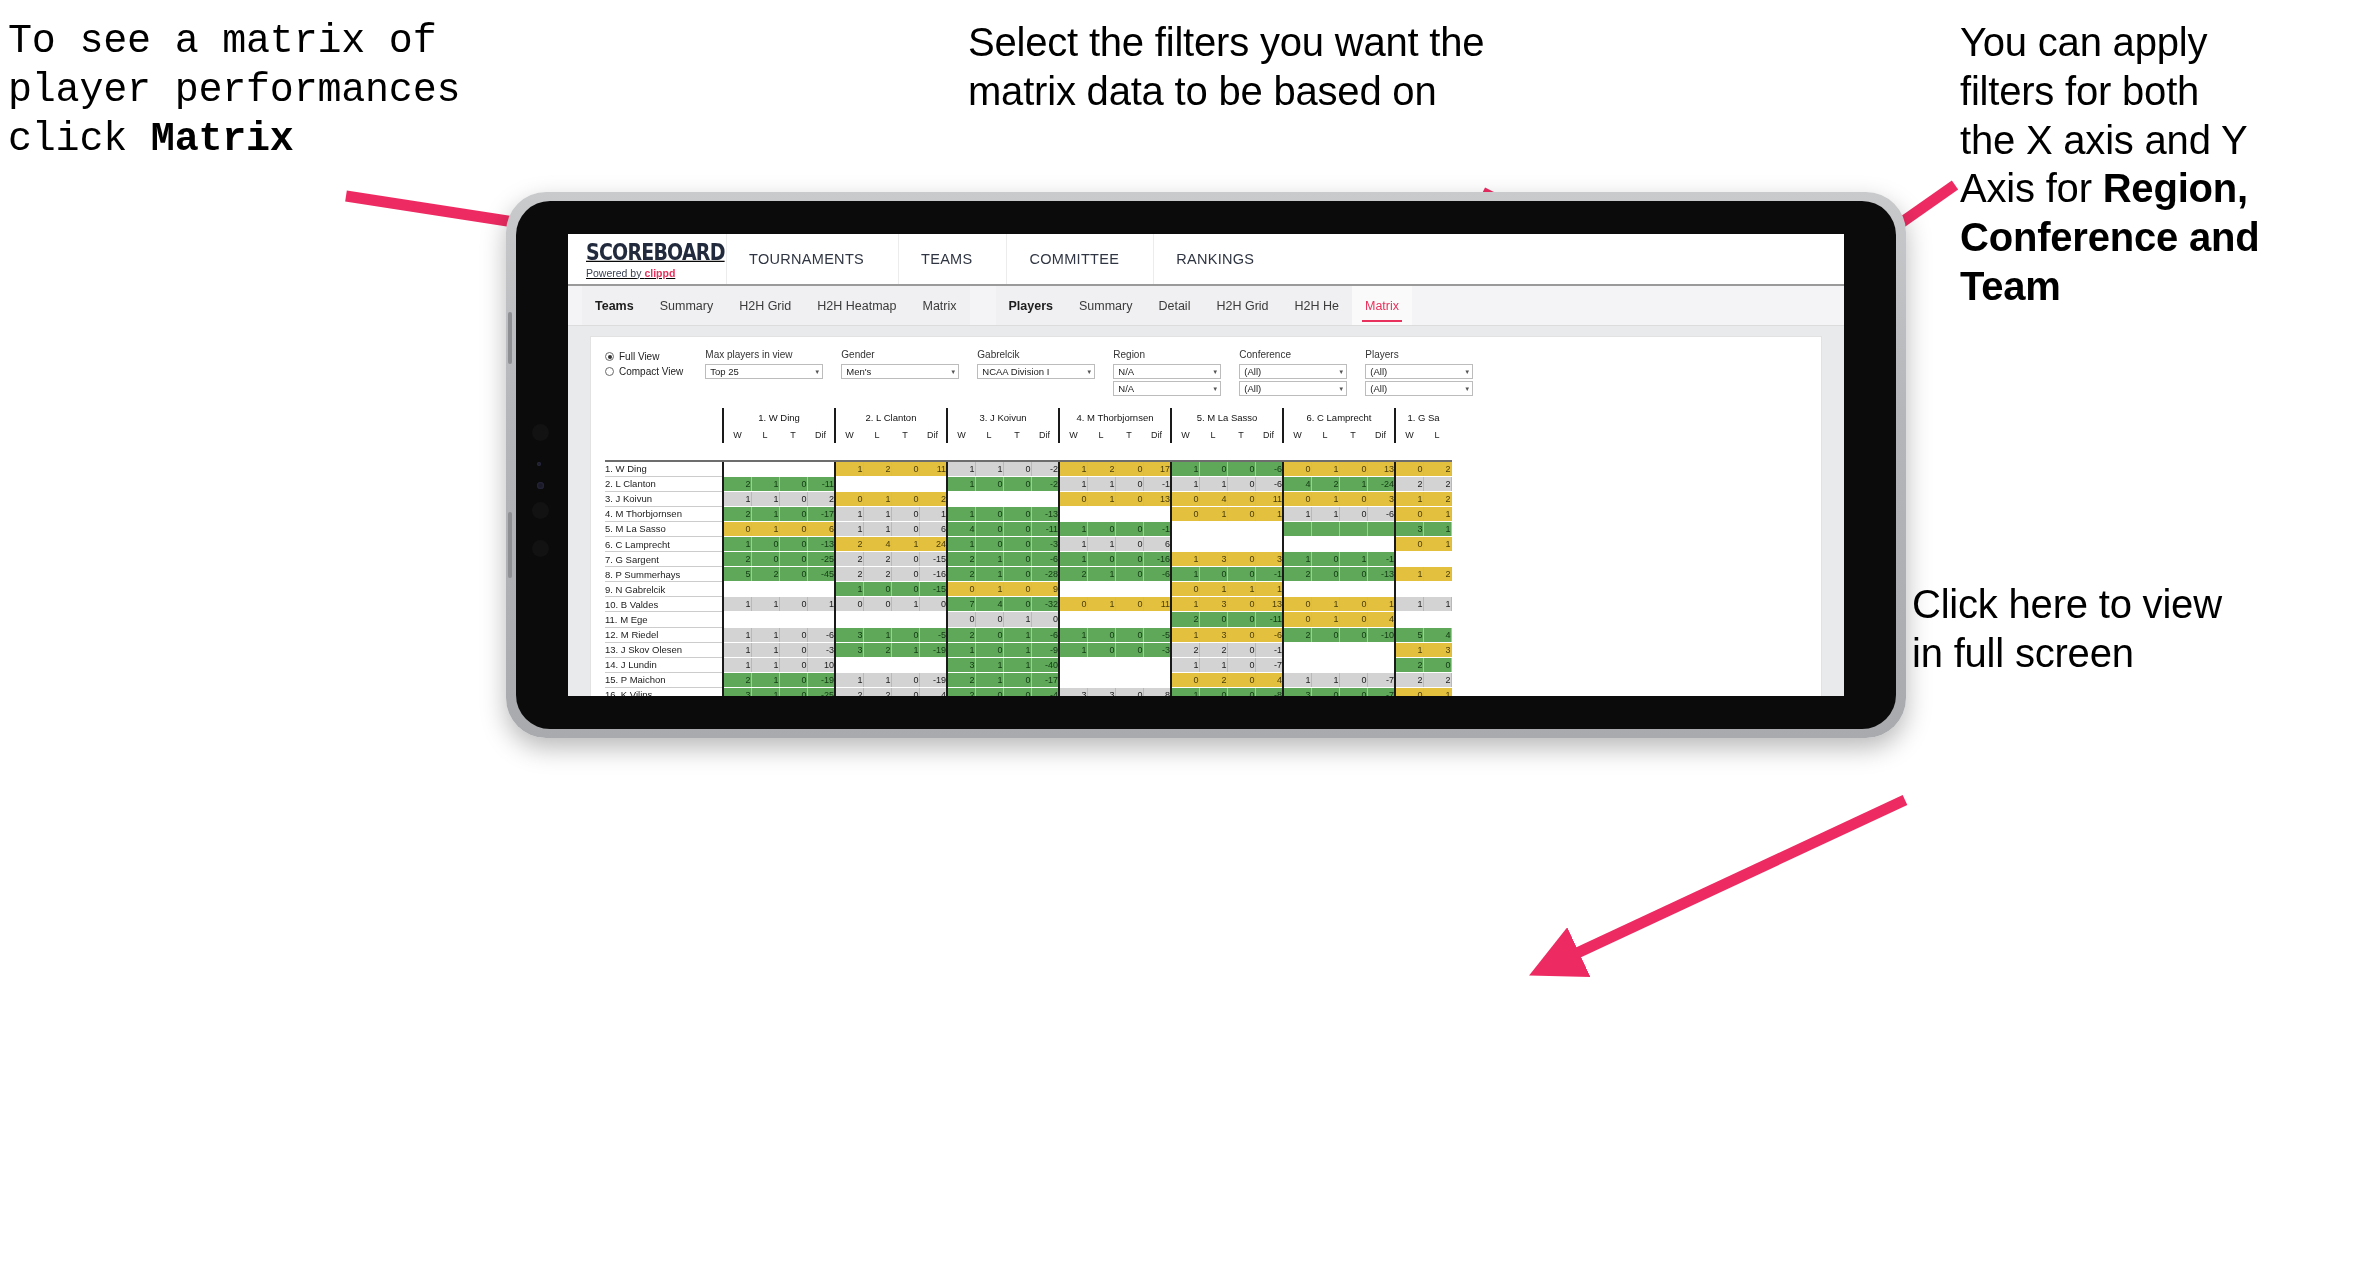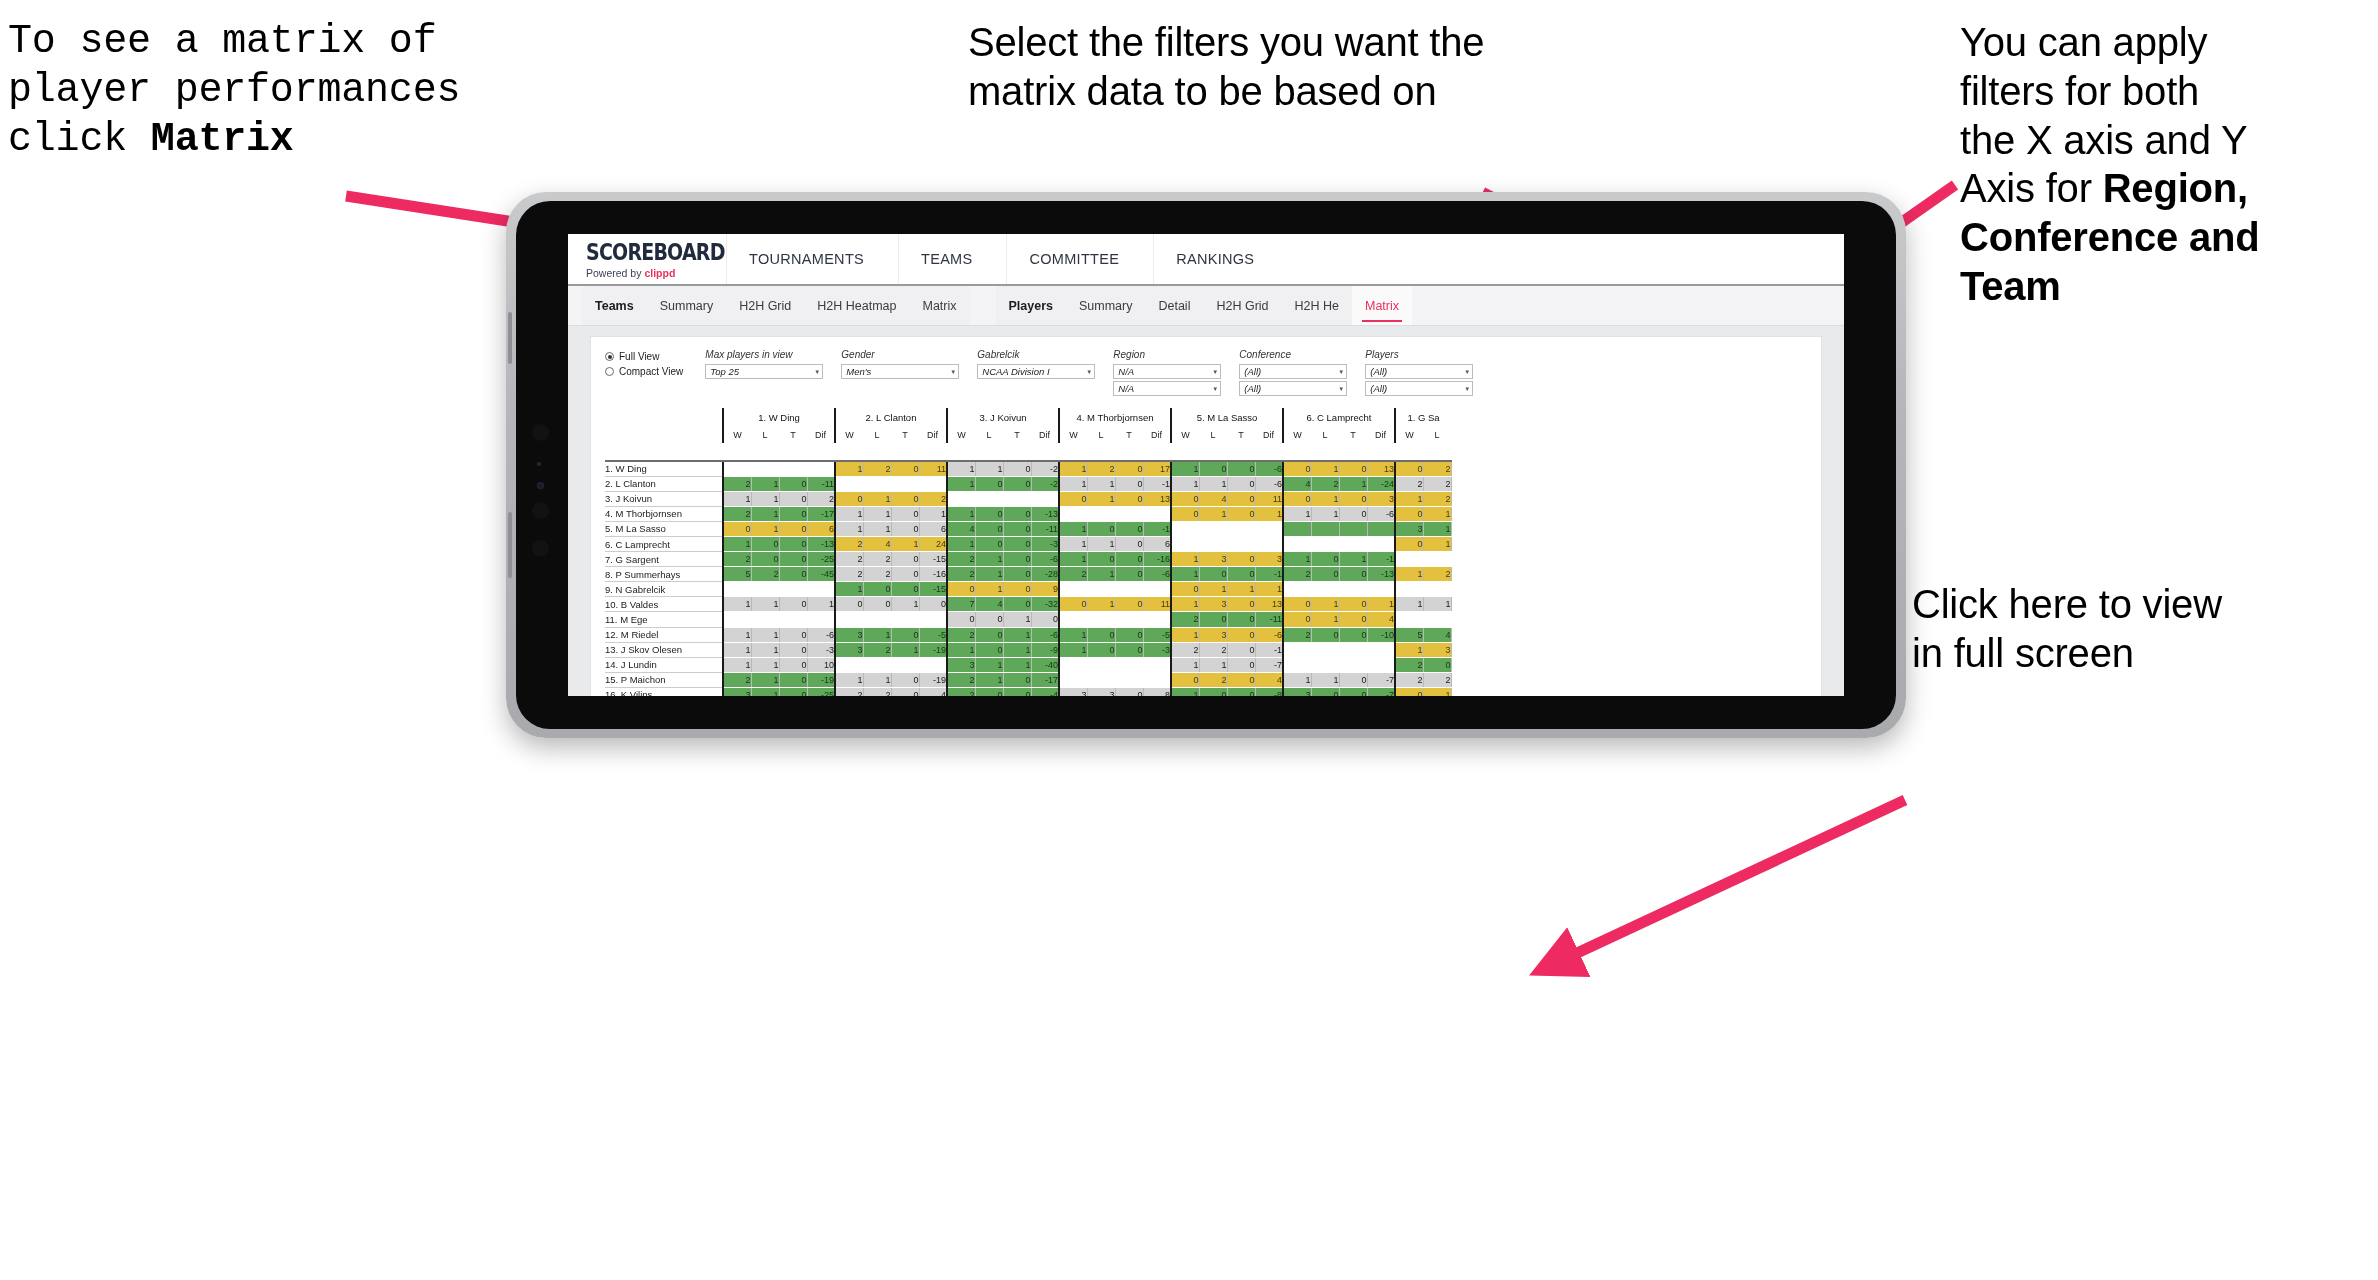--- a/index.html
+++ b/index.html
@@ -60,21 +60,21 @@
   .edge-notch {
     position: absolute; left: 2px; width: 4px; background: #8e9093; border-radius: 2px;
   }
 
   
   .app-top {
     height: 52px; background: #fff;
     border-bottom: 2px solid #9a9a9a;
     display: flex; align-items: center; padding-left: 18px; gap: 0;
   }
-  .logo-wrap { width: 126px; padding-right: 10px; }
+  .logo-wrap { width: 126px; padding-right: 10px; text-decoration: underline; }
   .logo-main {
     font-family: "DejaVu Sans", sans-serif;
     font-weight: 700; font-size: 19px; letter-spacing: -0.8px;
     color: #222b3d; line-height: 1;
     transform: scaleY(1.22); transform-origin: left top;
   }
   .logo-sub { font-size: 10.5px; color: #3c4354; margin-top: 8px; }
   .logo-sub .brand { color: #e8315c; font-weight: 700; }
   .top-nav { display: flex; align-items: center; height: 100%; margin-left: 14px; gap: 12px; }
   .top-nav-item {
@@ -104,21 +104,21 @@
 
   
   .wb-body { background: #e9eaec; height: 412px; position: relative; padding: 10px 22px 0 22px; }
   .sheet {
     background: #fff; height: 384px; width: 100%;
     border: 1px solid #e2e2e2; position: relative; overflow: hidden;
   }
 
   
   .filters { display: flex; padding: 12px 0 4px 14px; gap: 0; }
-  .fcol { margin-right: 18px; font-style: italic; }
+  .fcol { margin-right: 18px; }
   .flabel { font-size: 10px; color: #333; margin-bottom: 3px; height: 12px; }
   .fselect {
     width: 118px; height: 15px; border: 1px solid #bcbcbc; background: #fff;
     font-size: 9.5px; color: #222; display: flex; align-items: center;
     padding: 0 2px 0 4px; justify-content: space-between; margin-bottom: 2px;
   }
   .fselect .cv { overflow: hidden; white-space: nowrap; }
   .caret { font-size: 6px; color: #555; padding-left: 3px; }
   .radio-col { margin-right: 22px; padding-top: 2px; }
   .radio-row { display: flex; align-items: center; font-size: 10px; color: #222; margin-bottom: 4px; }

